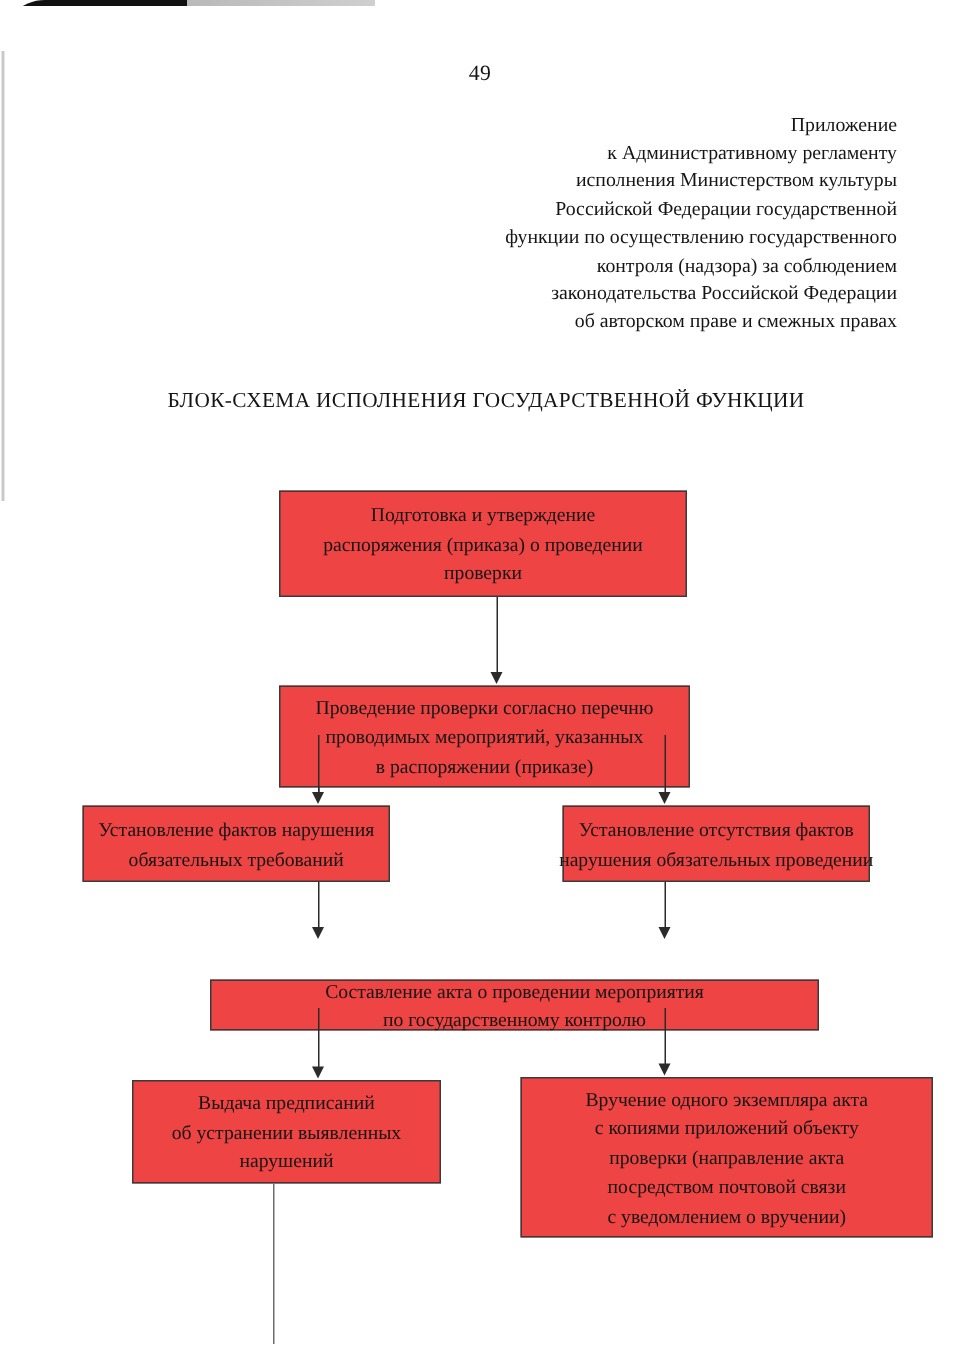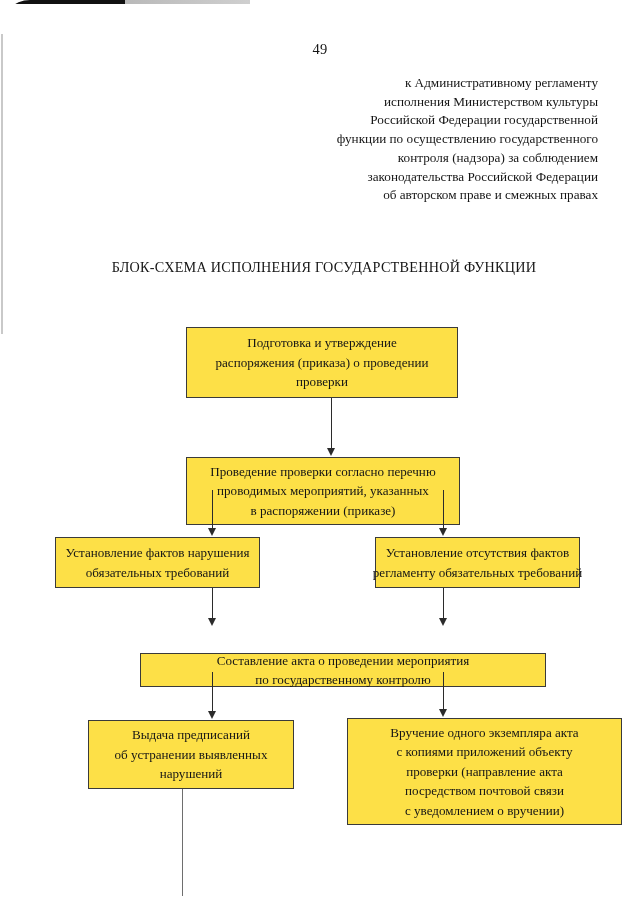--- a/index.html
+++ b/index.html
@@ -53,21 +53,21 @@
     width: 640px;
     text-align: center;
     font-size: 14.2px;
     letter-spacing: 0.25px;
   }
   
   .fc-box {
     position: absolute;
     box-sizing: border-box;
     border: 1px solid #3a3a3a;
-    background: #fde047;
+    background: #ef4444;
     display: flex;
     flex-direction: column;
     align-items: center;
     justify-content: center;
     text-align: center;
     font-size: 13.1px;
     line-height: 19.5px;
     padding: 2px 6px;
   }
   .fc-box .ln { display: block; white-space: nowrap; }
@@ -88,20 +88,21 @@
 <body>
 
 <div id="page">
 
   <div class="scan-top-edge"></div>
   <div class="scan-left-edge"></div>
 
   <div class="page-number">49</div>
 
   <div class="header-block">
+    <div>Приложение</div>
     <div>к Административному регламенту</div>
     <div>исполнения Министерством культуры</div>
     <div>Российской Федерации государственной</div>
     <div>функции по осуществлению государственного</div>
     <div>контроля (надзора) за соблюдением</div>
     <div>законодательства Российской Федерации</div>
     <div>об авторском праве и смежных правах</div>
   </div>
 
   <div class="doc-title">БЛОК-СХЕМА ИСПОЛНЕНИЯ ГОСУДАРСТВЕННОЙ ФУНКЦИИ</div>
@@ -128,21 +129,21 @@
   <div class="connector" style="left:443px; top:490px; height:40px;"></div>
   <div class="arrowhead" style="left:439px; top:528px;"></div>
 
   <div class="fc-box" style="left:55px; top:537px; width:205px; height:51px;">
     <span class="ln">Установление фактов нарушения</span>
     <span class="ln">обязательных требований</span>
   </div>
 
   <div class="fc-box" style="left:375px; top:537px; width:205px; height:51px;">
     <span class="ln">Установление отсутствия фактов</span>
-    <span class="ln">регламенту обязательных требований</span>
+    <span class="ln">нарушения обязательных проведении</span>
   </div>
 
   <div class="connector" style="left:212px; top:588px; height:32px;"></div>
   <div class="arrowhead" style="left:208px; top:618px;"></div>
 
   <div class="connector" style="left:443px; top:588px; height:32px;"></div>
   <div class="arrowhead" style="left:439px; top:618px;"></div>
 
   <div class="fc-box" style="left:140px; top:653px; width:406px; height:34px;">
     <span class="ln">Составление акта о проведении мероприятия</span>

